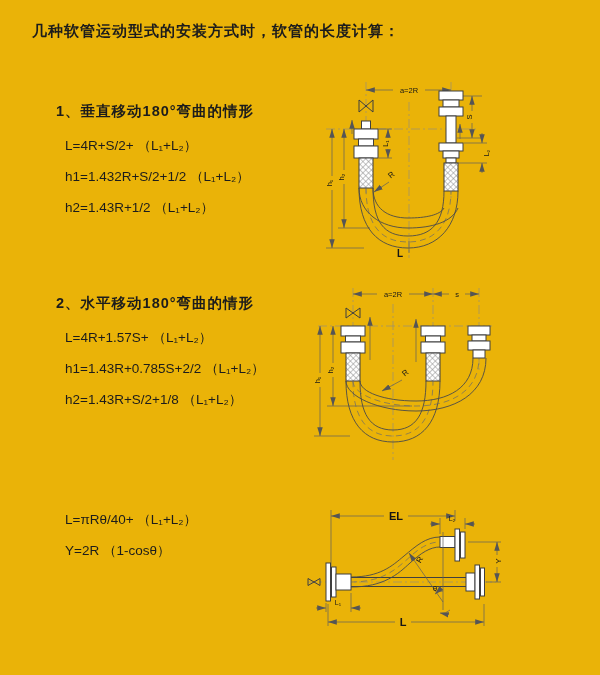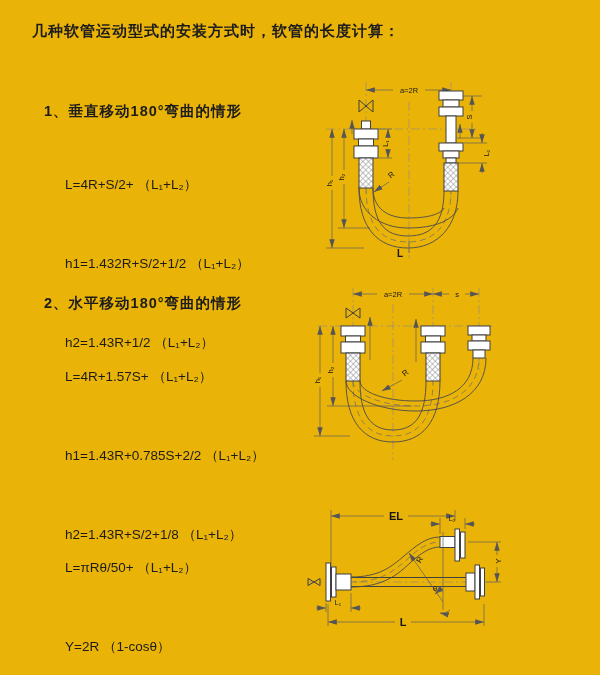--- a/index.html
+++ b/index.html
@@ -1,23 +1,23 @@
 <!DOCTYPE html>
 <html><head>
 <meta charset="utf-8">
 <style>
   html,body{margin:0;padding:0;background:#ffffff;}
   body{font-family:"Liberation Sans",sans-serif;color:#1c1c1c;}
   .page{position:relative;width:600px;height:675px;background:#eab308;overflow:hidden;}
   .title{position:absolute;left:32px;top:22px;font-size:15px;font-weight:bold;letter-spacing:1px;}
   .section{position:absolute;left:44px;}
   .sec1{top:102px;} .sec2{top:294px;} .sec3{top:504px;}
-  .sec-head{font-size:14.5px;font-weight:bold;letter-spacing:1px;margin-bottom:9px;}
+  .sec-head{font-size:14.5px;font-weight:bold;letter-spacing:1px;margin-bottom:9px;margin-left:12px;}
   .formulas{margin-left:21px;}
-  .formula{font-size:13.5px;line-height:31px;white-space:nowrap;margin-top:48px;}
+  .formula{font-size:13.5px;line-height:31px;white-space:nowrap;}
   .diag{position:absolute;}
   .d1{left:312px;top:76px;} .d2{left:308px;top:284px;} .d3{left:300px;top:504px;}
   svg{display:block;}
   svg text{font-family:"Liberation Sans",sans-serif;fill:#161616;}
   .t8{font-size:8px;} .t75{font-size:7.5px;} .t7{font-size:7px;}
   .t10{font-size:10px;font-weight:bold;} .t11{font-size:11px;font-weight:bold;}
   .cl{stroke:#8a8a8a;stroke-width:0.6;fill:none;stroke-dasharray:9 3 2 3;}
   .dim{stroke:#5f5f5f;stroke-width:0.7;fill:none;}
   .part{stroke:#3f3f3f;stroke-width:1;fill:#ffffff;}
   .partline{stroke:#3f3f3f;stroke-width:1;fill:none;}
@@ -188,21 +188,21 @@
       <text class="t75" x="85" y="13" text-anchor="middle">a=2R</text>
       <text class="t75" x="149" y="13" text-anchor="middle">s</text>
       <text class="t75" transform="translate(12,96) rotate(-90)" text-anchor="middle">h₁</text>
       <text class="t75" transform="translate(25,86) rotate(-90)" text-anchor="middle">h₂</text>
       <text class="t8" transform="translate(99,91) rotate(-40)" text-anchor="middle">R</text>
     </g>
   </svg>
 
   <div class="section sec3">
     <div class="formulas">
-      <div class="formula">L=πRθ/50+ （L₁+L₂）</div>
+      <div class="formula">L=πRθ/40+ （L₁+L₂）</div>
       <div class="formula">Y=2R （1-cosθ）</div>
     </div>
   </div>
 
   <svg class="diag d3" width="300" height="148" viewBox="0 0 300 148">
     <defs>
       <marker id="m3" viewBox="0 0 9 7" refX="8.8" refY="3.5" markerWidth="9" markerHeight="7" orient="auto-start-reverse" markerUnits="userSpaceOnUse">
         <path d="M0,0.8 L9,3.5 L0,6.2 z" fill="#555"></path>
       </marker>
     </defs>

